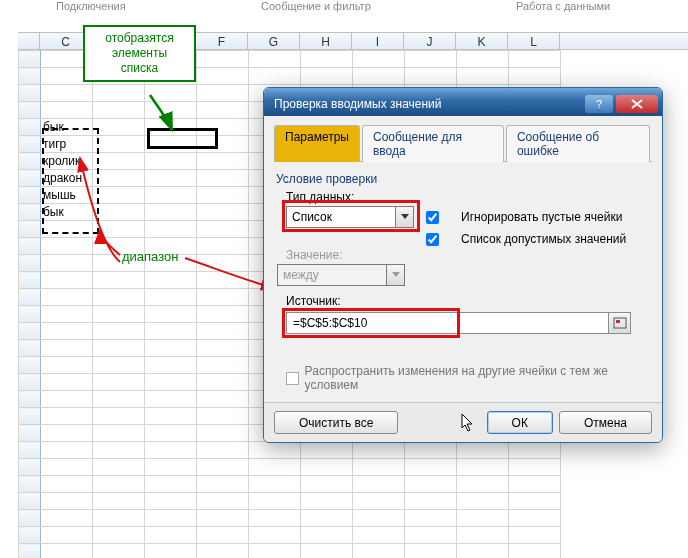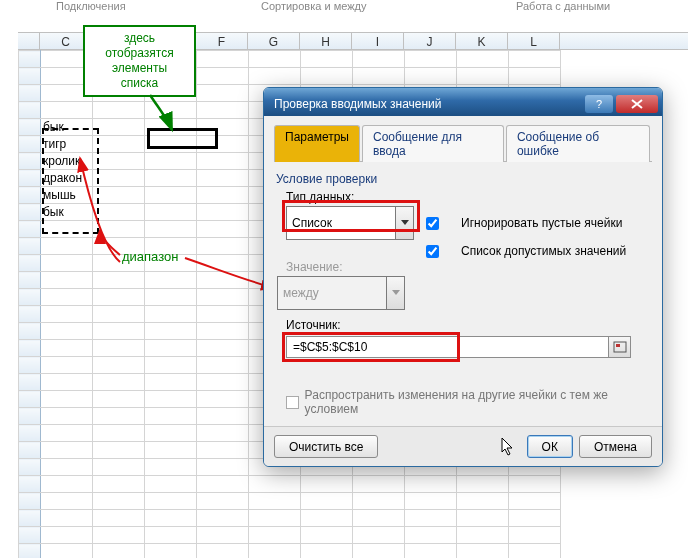--- a/index.html
+++ b/index.html
@@ -45,51 +45,51 @@
   .winbtn.close { background: linear-gradient(#e07d7d,#c12a2a); color:#fff; width: 42px; }
 
   .dlg-body { padding: 8px 10px 10px; }
   .tabs { display: flex; border-bottom: 1px solid #b7b7b7; }
   .tab { padding: 4px 10px; border: 1px solid #b7b7b7; border-bottom: none; margin-right: 2px; background: #f7f7f7; color: #1a3c7b; border-radius: 3px 3px 0 0; position: relative; top: 1px; }
   .tab.active { background: #eab308; color: #000; }
   .group-lbl { color: #1a3c7b; margin: 10px 0 4px 2px; }
   .sub-lbl { margin: 2px 0 2px 12px; }
   .disabled { color: #9a9a9a; }
   .row { display: flex; align-items: center; }
-  .combo { display: inline-flex; align-items: center; width: 128px; height: 34px; border: 1px solid #7a7a7a; background: #fff; }
+  .combo { display: inline-flex; align-items: center; width: 128px; height: 22px; border: 1px solid #7a7a7a; background: #fff; }
   .combo.disabled-c { background: #f2f2f2; color: #999; }
   .combo .ctext { flex: 1; padding: 0 5px; font-size: 12px; }
   .combo .cbtn { width: 18px; height: 100%; border-left: 1px solid #7a7a7a; background: linear-gradient(#f6f6f6,#dcdcdc); display: flex; align-items: center; justify-content: center; }
   .cbtn svg { width: 8px; height: 6px; }
   .chk { display: inline-flex; align-items: center; margin-left: 12px; gap: 18px; }
   .chk input { margin-right: 4px; }
 
   
   .redbox1 { position: absolute; border: 3px solid #d11; pointer-events:none; }
 
   .src-row { margin: 4px 0 0 12px; display: flex; align-items: center; width: 345px; height: 22px; border: 1px solid #8c8c8c; background: #fff; }
   .src-row input { flex: 1; border: none; outline: none; font-size: 12px; padding: 0 6px; font-family: inherit; }
   .range-btn { width: 22px; height: 100%; border-left: 1px solid #8c8c8c; background: linear-gradient(#f6f6f6,#dcdcdc); display: flex; align-items: center; justify-content: center; }
 
   .apply-row { margin: 30px 0 0 12px; display: flex; align-items: center; color: #777; }
   .apply-row .sq { width: 13px; height: 13px; border: 1px solid #aaa; margin-right: 6px; background: #fff; }
 
   .dlg-buttons { border-top: 1px solid #c8c8c8; padding: 8px 10px; display: flex; align-items: center; background: #eaeaea; border-radius: 0 0 5px 5px; }
-  .btn { height: 23px; padding: 0 14px; border: 1px solid #8a8a8a; border-radius: 3px; background: linear-gradient(#fdfdfd,#e2e2e2); font-size: 12px; display: inline-flex; align-items: center; }
+  .btn { height: 23px; padding: 0 24px; border: 1px solid #8a8a8a; border-radius: 3px; background: linear-gradient(#fdfdfd,#e2e2e2); font-size: 12px; display: inline-flex; align-items: center; }
   .btn.default { border: 1px solid #3a78b9; box-shadow: inset 0 0 0 1px #a8d2f0; }
   .spacer { flex: 1; }
 
   .cursor { position: absolute; width: 14px; height: 20px; }
 </style>
 </head>
 <body>
 
 <div class="ribbon-bar">
   <span class="rb1">Подключения</span>
-  <span class="rb2">Сортировка и между</span>
+  <span class="rb2">Сообщение и фильтр</span>
   <span class="rb3">Работа с данными</span>
 </div>
 
 <div class="col-headers">
   <div class="rowhdr-gap"></div>
   <div class="col-h">C</div>
   <div class="col-h">D</div>
   <div class="col-h">E</div>
   <div class="col-h">F</div>
   <div class="col-h">G</div>
@@ -494,21 +494,20 @@
           <td></td>
         </tr>
       </tbody>
   </table>
 </div>
 
 <div class="marquee"></div>
 <div class="active-cell"></div>
 
 <div class="callout">
-  <div>здесь</div>
   <div>отобразятся</div>
   <div>элементы</div>
   <div>списка</div>
 </div>
 <div class="callout-label">диапазон</div>
 
 <svg class="arrows">
   <defs>
     <marker id="ah-red" markerWidth="10" markerHeight="10" refX="7" refY="3" orient="auto">
       <path d="M0,0 L8,3 L0,6 Z" fill="#d11"></path>

